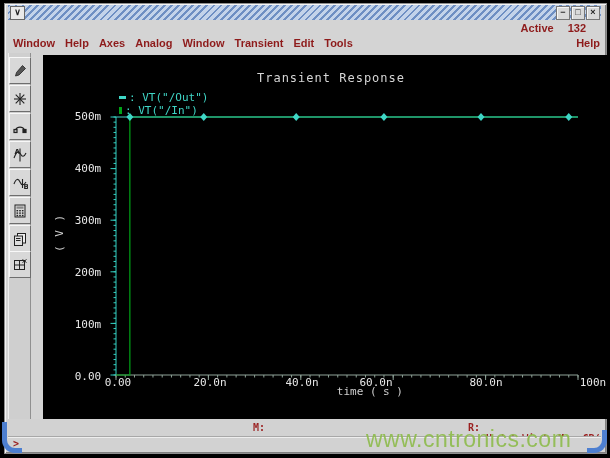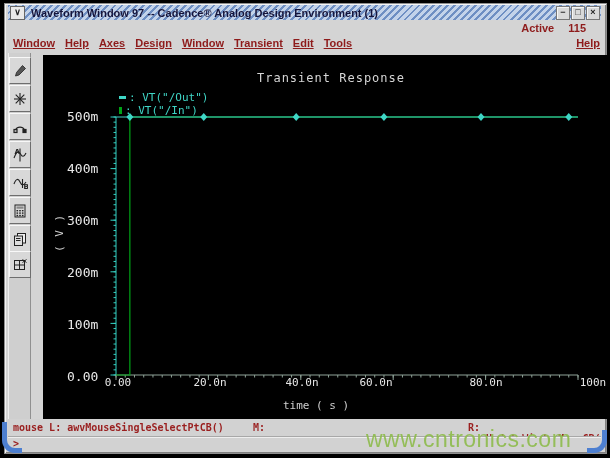--- a/index.html
+++ b/index.html
@@ -16,45 +16,45 @@
   .title-text{margin-left:6px;font-size:11px;font-weight:bold;color:var(--title-text,#14143c);white-space:nowrap;
               text-shadow:0 0 1px rgba(255,255,255,.4);}
   .tb-spacer{flex:1;}
   .cap-btn{width:12px;height:12px;margin-right:1px;background:#d9d9d9;border:1px solid #777;
            box-shadow:inset 1px 1px 0 #f6f6f6;display:flex;align-items:center;justify-content:center;
            font-size:9px;font-weight:bold;color:#222;line-height:1;}
   #active-row{position:absolute;right:24px;top:22px;height:14px;display:flex;gap:14px;
               font-size:11px;font-weight:bold;color:var(--menu-red,#8e1b1b);}
   #menubar{position:absolute;left:13px;top:37px;right:10px;height:15px;display:flex;gap:10px;
            font-size:11px;font-weight:bold;color:var(--menu-red,#8e1b1b);}
-  .menu-item{cursor:default;white-space:nowrap;text-decoration:underline;}
+  .menu-item{cursor:default;white-space:nowrap;}
   #help-item{margin-left:auto;text-align:right;}
   
   #toolcol{position:absolute;left:8px;top:53px;width:22px;height:366px;background:#cfcfcf;
            border-right:1px solid #909090;box-shadow:inset 1px 0 0 #efefef;}
   .tb-btn{position:absolute;left:1px;width:20px;height:25px;background:#d8d8d8;
           border-top:1px solid #f8f8f8;border-left:1px solid #f8f8f8;
           border-right:1px solid #6e6e6e;border-bottom:1px solid #6e6e6e;
           display:flex;align-items:center;justify-content:center;}
   .tb-btn svg{display:block;}
   
   #plot{position:absolute;left:30px;top:55px;width:571px;height:364px;background:var(--plot-bg,#000);
         font-family:"DejaVu Sans Mono",monospace;margin-left:13px;}
   #wave{position:absolute;left:0;top:0;}
   .plot-title{position:absolute;left:168px;top:16px;width:240px;text-align:center;
               font-size:12px;color:#d6d6d6;letter-spacing:1px;}
   .legend-row{position:absolute;left:76px;height:12px;display:flex;align-items:center;
               font-size:11px;color:var(--trace-cyan,#3fd6c6);white-space:nowrap;}
   .legend-marker{display:inline-block;width:7px;height:3px;margin-right:3px;}
   .legend-marker.v{width:3px;height:7px;}
-  .ylab{position:absolute;left:24px;width:42px;text-align:left;font-size:13px;color:#e8e8e8;line-height:12px;}
+  .ylab{position:absolute;left:24px;width:42px;text-align:center;font-size:11px;color:#e8e8e8;line-height:12px;}
   .xlab{position:absolute;width:46px;text-align:center;top:322px;font-size:11px;color:#e8e8e8;line-height:12px;}
   .yaxis-name{position:absolute;left:10px;top:152px;width:14px;height:52px;font-size:11px;color:#cfcfcf;
               writing-mode:vertical-rl;transform:rotate(180deg);text-align:center;letter-spacing:1px;}
-  .xaxis-name{position:absolute;left:240px;top:344px;width:120px;text-align:left;font-size:11px;color:#cfcfcf;}
+  .xaxis-name{position:absolute;left:240px;top:330px;width:120px;text-align:right;font-size:11px;color:#cfcfcf;}
   
   #statusbar{position:absolute;left:8px;top:419px;width:593px;height:17px;background:#d2d2d2;
              font-family:"DejaVu Sans Mono",monospace;font-size:10px;font-weight:bold;
              color:var(--status-red,#9a1f1f);}
   #statusbar .s-left{position:absolute;left:5px;top:3px;}
   #statusbar .s-mid{position:absolute;left:245px;top:3px;}
   #statusbar .s-right{position:absolute;left:412px;top:3px;padding-left:48px;}
   #promptrow{position:absolute;left:8px;top:436px;width:593px;height:14px;background:#d2d2d2;
              border-top:1px solid #a8a8a8;box-shadow:inset 0 1px 0 #eee;
              font-family:"DejaVu Sans Mono",monospace;font-size:10px;font-weight:bold;
@@ -75,43 +75,42 @@
 </head>
 <body>
 
 <div id="screen">
   <div id="win"></div>
 
   <div id="titlebar">
     <div class="winmenu-btn">
       <span>∨</span>
     </div>
-    <span class="title-text">Waveform Window 97 -- Cadence® Analog Design Environment (1)</span>
     <span class="tb-spacer"></span>
     <div class="cap-btn">
       <span>−</span>
     </div>
     <div class="cap-btn">
       <span>□</span>
     </div>
     <div class="cap-btn">
       <span>×</span>
     </div>
   </div>
 
   <div id="active-row">
     <span>Active</span>
-    <span>115</span>
+    <span>132</span>
   </div>
 
   <div id="menubar">
     <span class="menu-item">Window</span>
     <span class="menu-item">Help</span>
     <span class="menu-item">Axes</span>
-    <span class="menu-item">Design</span>
+    <span class="menu-item">Analog</span>
     <span class="menu-item">Window</span>
     <span class="menu-item">Transient</span>
     <span class="menu-item">Edit</span>
     <span class="menu-item">Tools</span>
     <span class="menu-item" id="help-item">Help</span>
   </div>
 
   <div id="toolcol">
     <div class="tb-btn" style="top:4px">
       <span>
@@ -347,21 +346,20 @@
     <div class="xlab" style="left:52px">0.00</div>
     <div class="xlab" style="left:144px">20.0n</div>
     <div class="xlab" style="left:236px">40.0n</div>
     <div class="xlab" style="left:310px">60.0n</div>
     <div class="xlab" style="left:420px">80.0n</div>
     <div class="xlab" style="left:527px">100n</div>
     <div class="xaxis-name">time ( s )</div>
   </div>
 
   <div id="statusbar">
-    <span class="s-left">mouse L: awvMouseSingleSelectPtCB()</span>
     <span class="s-mid">M:</span>
     <span class="s-right">R: awvUpdateWindowMenuCB()</span>
   </div>
   <div id="promptrow">
     <span>&gt;</span>
   </div>
 
   <div id="watermark">www.cntronics.com</div>
   <div id="corner-bl" class="corner"></div>
   <div id="corner-br" class="corner"></div>

